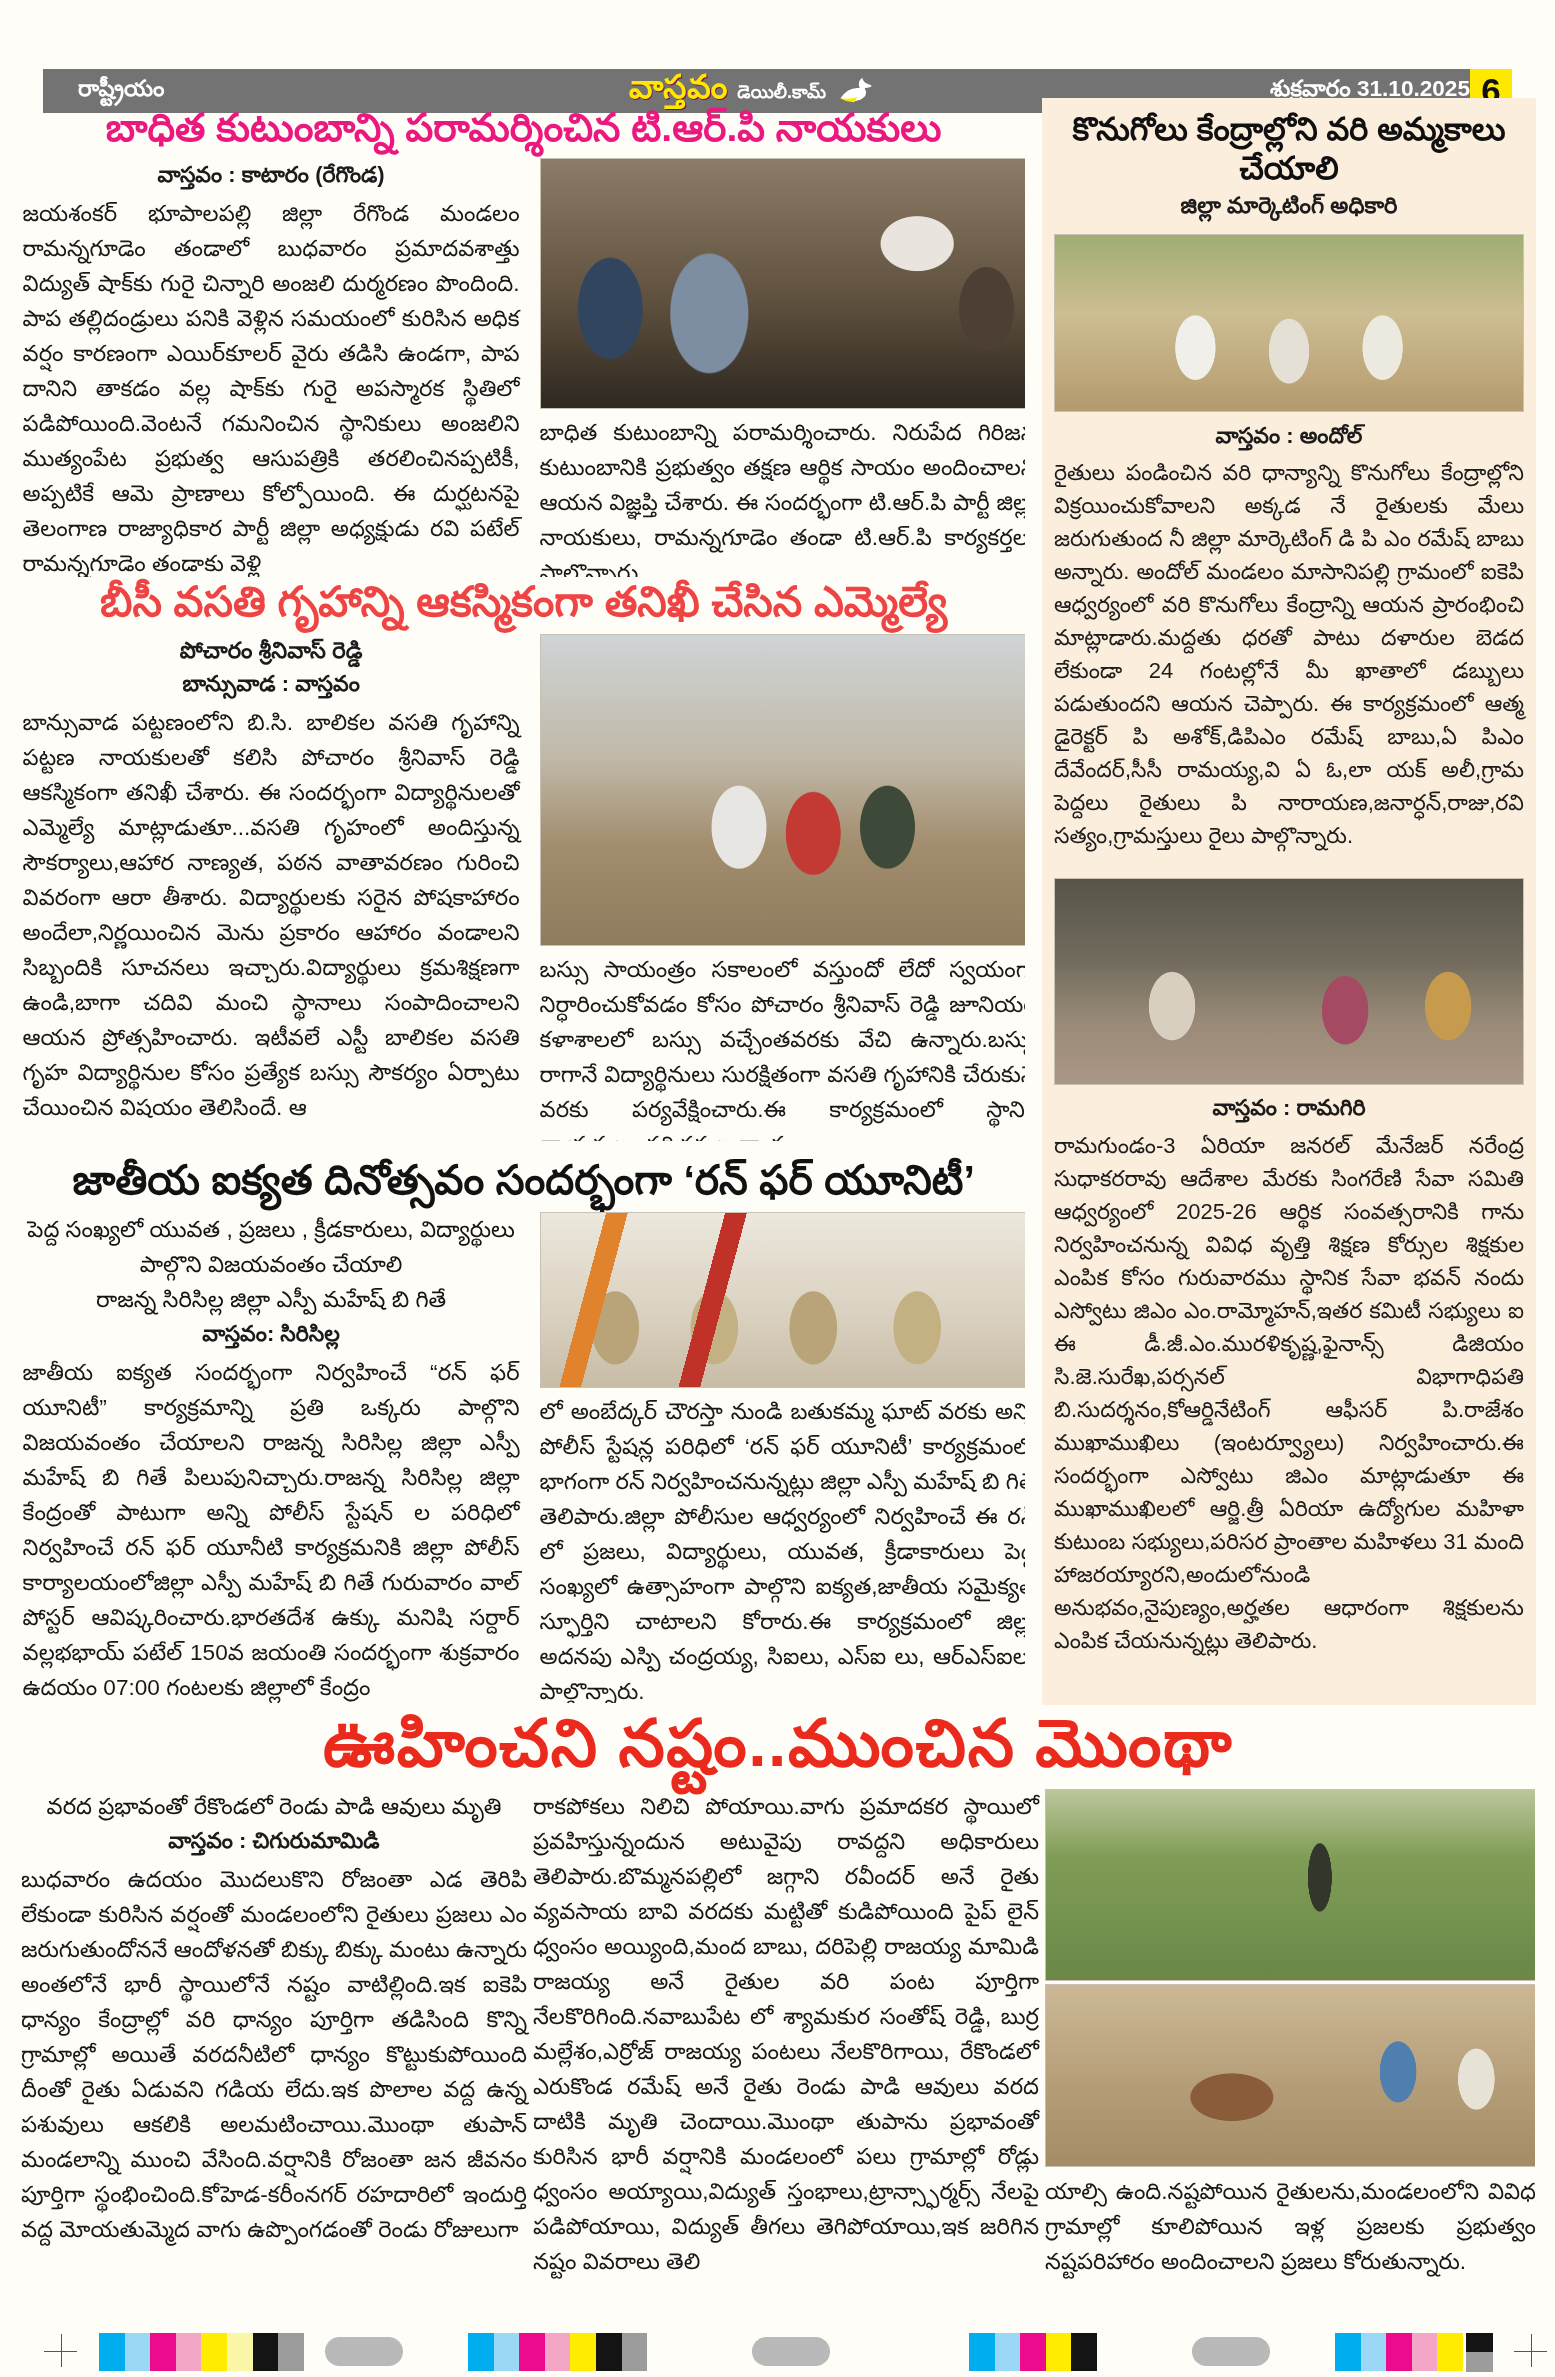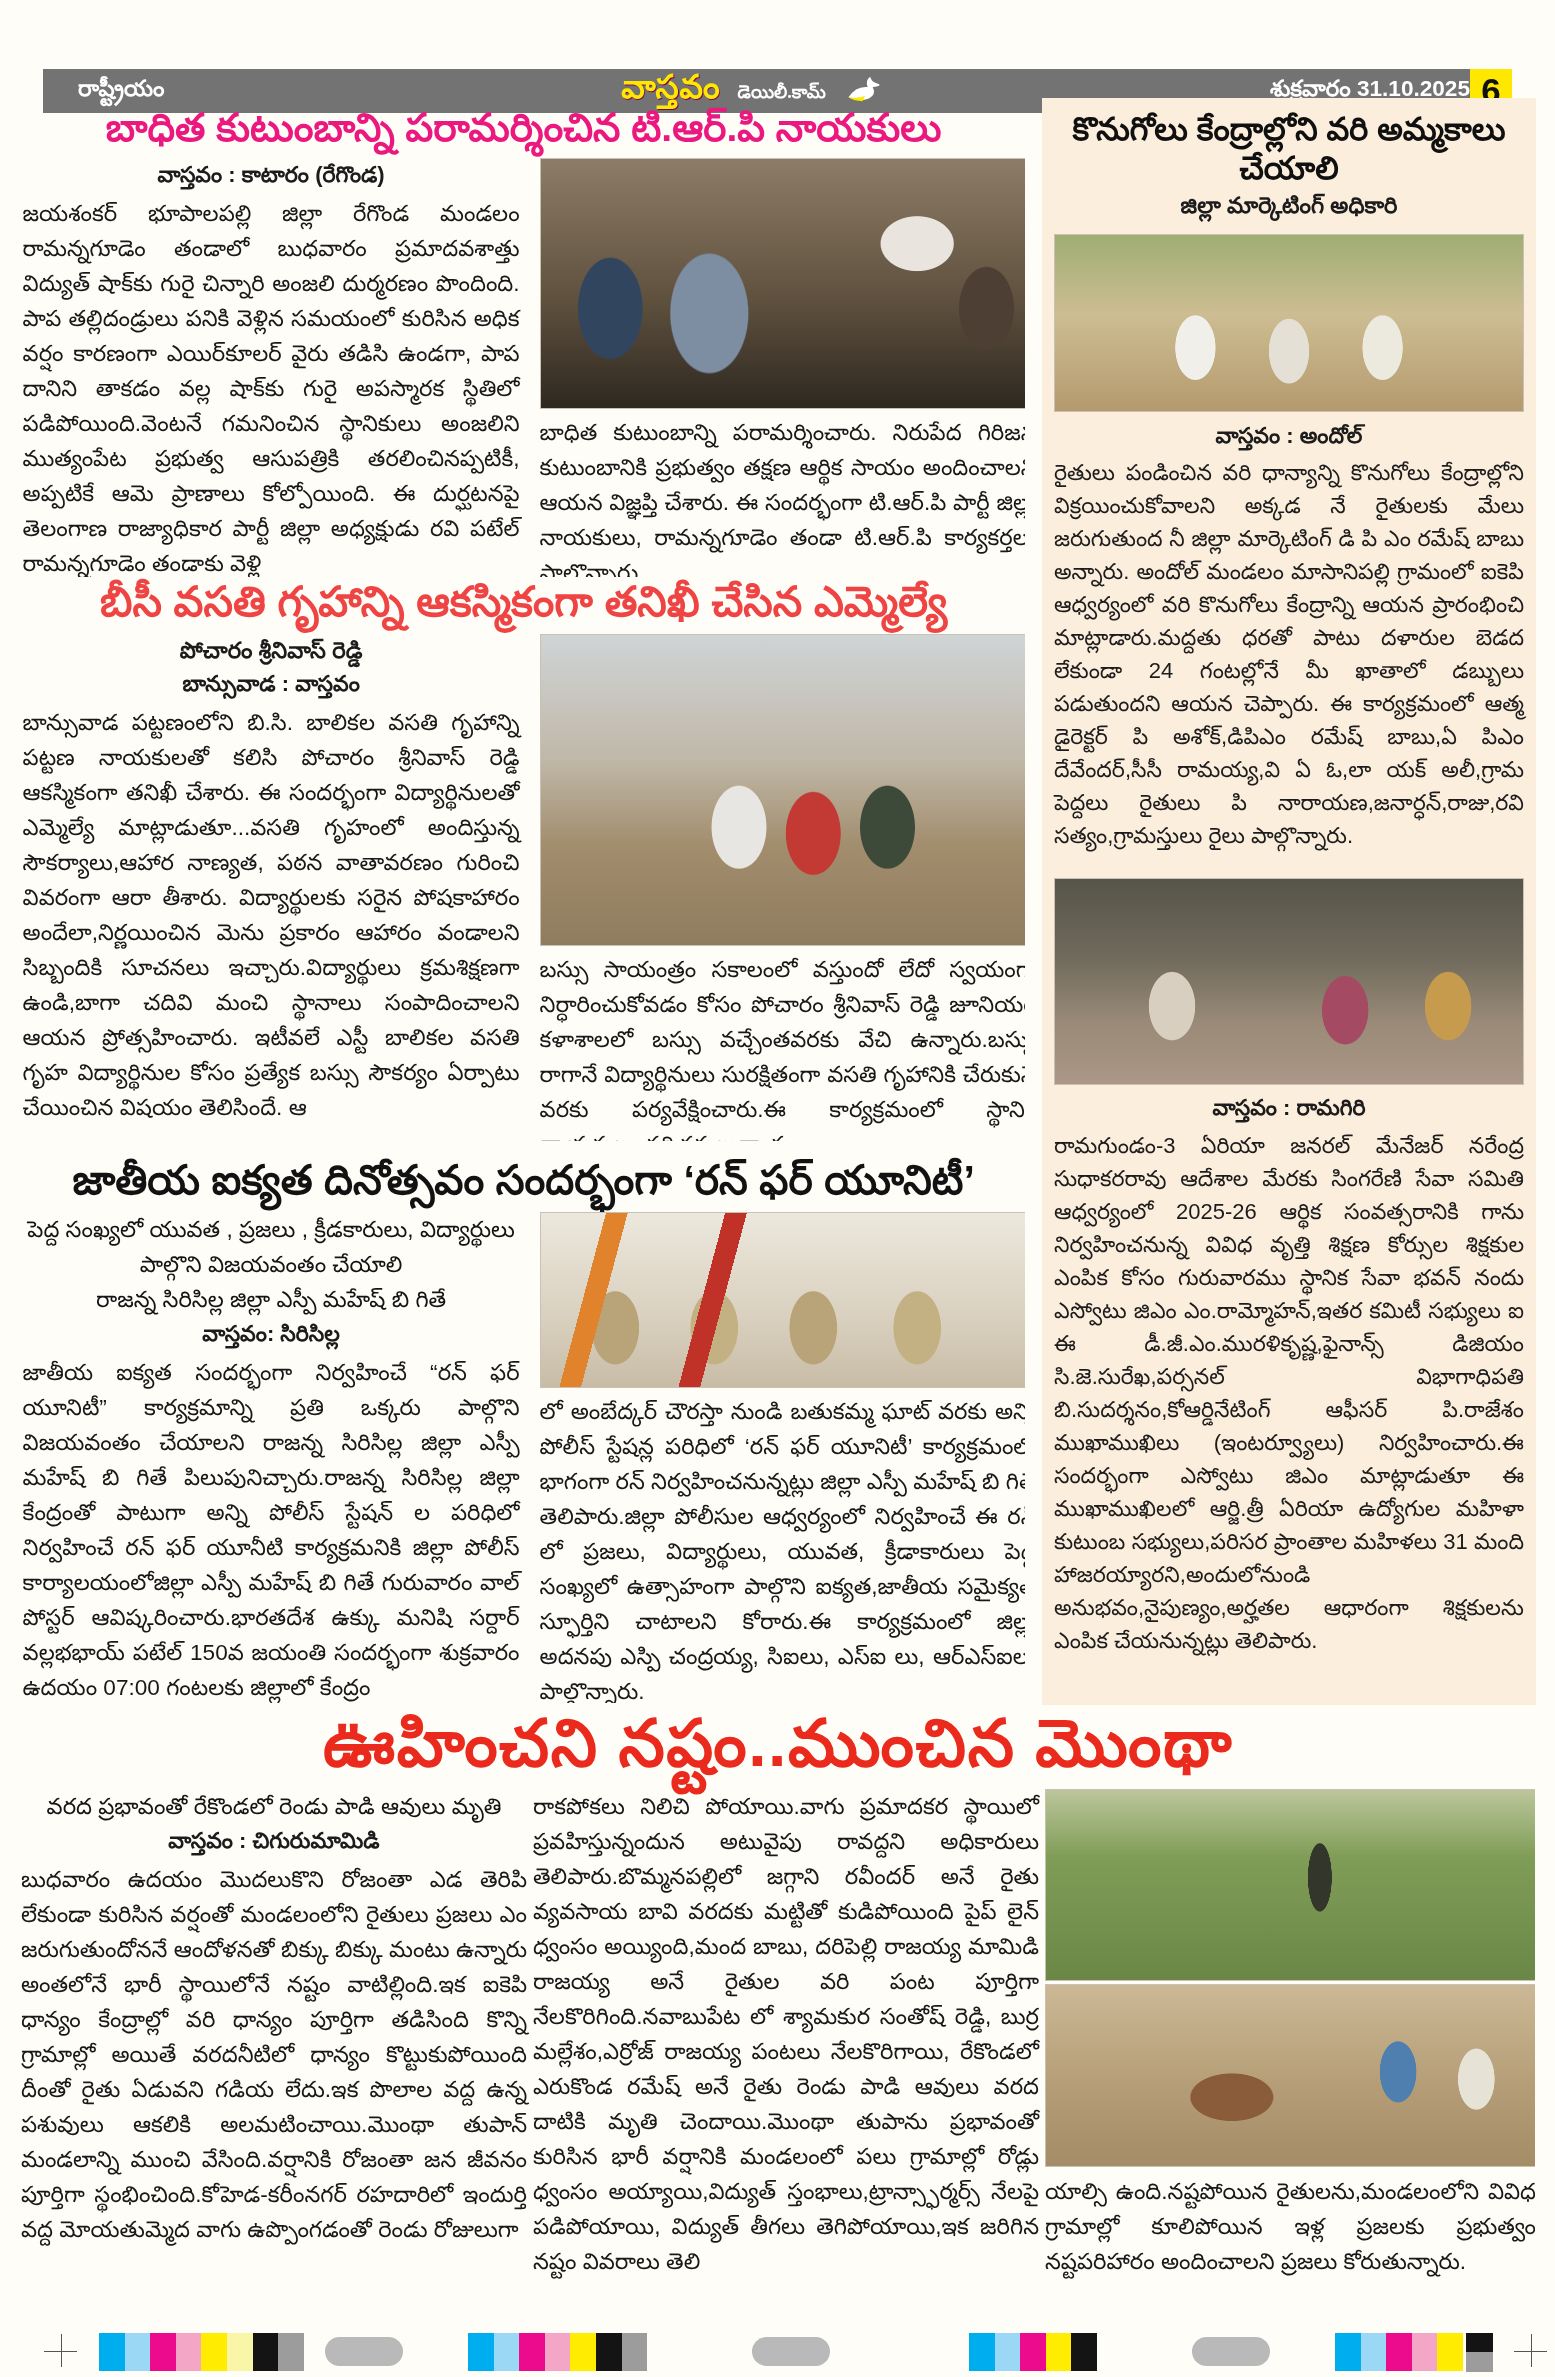--- a/index.html
+++ b/index.html
@@ -4,21 +4,21 @@
 <style>
   html,body{margin:0;padding:0;background:#e9e9e4;}
   .page{position:relative;width:1555px;height:2377px;margin:0 auto;background:#fffdf7;
         font-family:"Liberation Sans",sans-serif;color:#1c1c1c;overflow:hidden;}
   .abs{position:absolute;}
 
   
   .masthead{top:44px;left:43px;width:1469px;height:44px;background:#737373;
             display:flex;align-items:center;margin-top:25px;}
   .mh-section{color:#ffffff;font-size:22.6px;font-weight:bold;padding-left:35px;width:271px;}
-  .mh-center{flex:1;display:flex;align-items:center;justify-content:center;gap:17px;font-family:Liberation Serif, serif;}
+  .mh-center{flex:1;display:flex;align-items:center;justify-content:center;gap:9px;}
   .paper-name{color:#ffe800;font-size:33px;font-weight:bold;letter-spacing:0.8px;
               text-shadow:0.8px 0.8px 0 #7c0354;}
   .paper-suffix{color:#ffffff;font-size:18px;font-weight:bold;margin-top:7.5px;}
   .mh-date{color:#ffffff;font-size:22.6px;font-weight:bold;text-align:right;
            width:316px;}
   .page-box{width:42px;height:44px;background:#ffe800;display:flex;align-items:center;
             justify-content:center;font-size:35px;font-weight:bold;color:#111;}
 
   
   .headline{font-weight:bold;text-align:center;margin:0 0 7.5px 0;}

